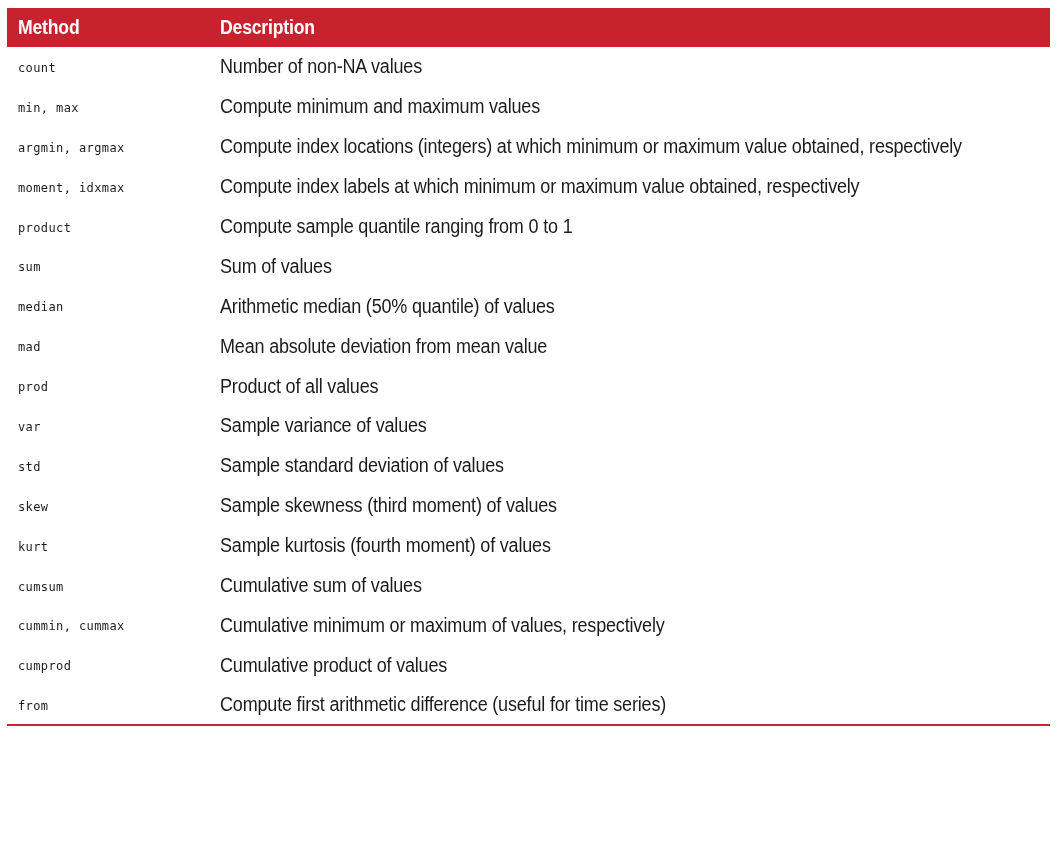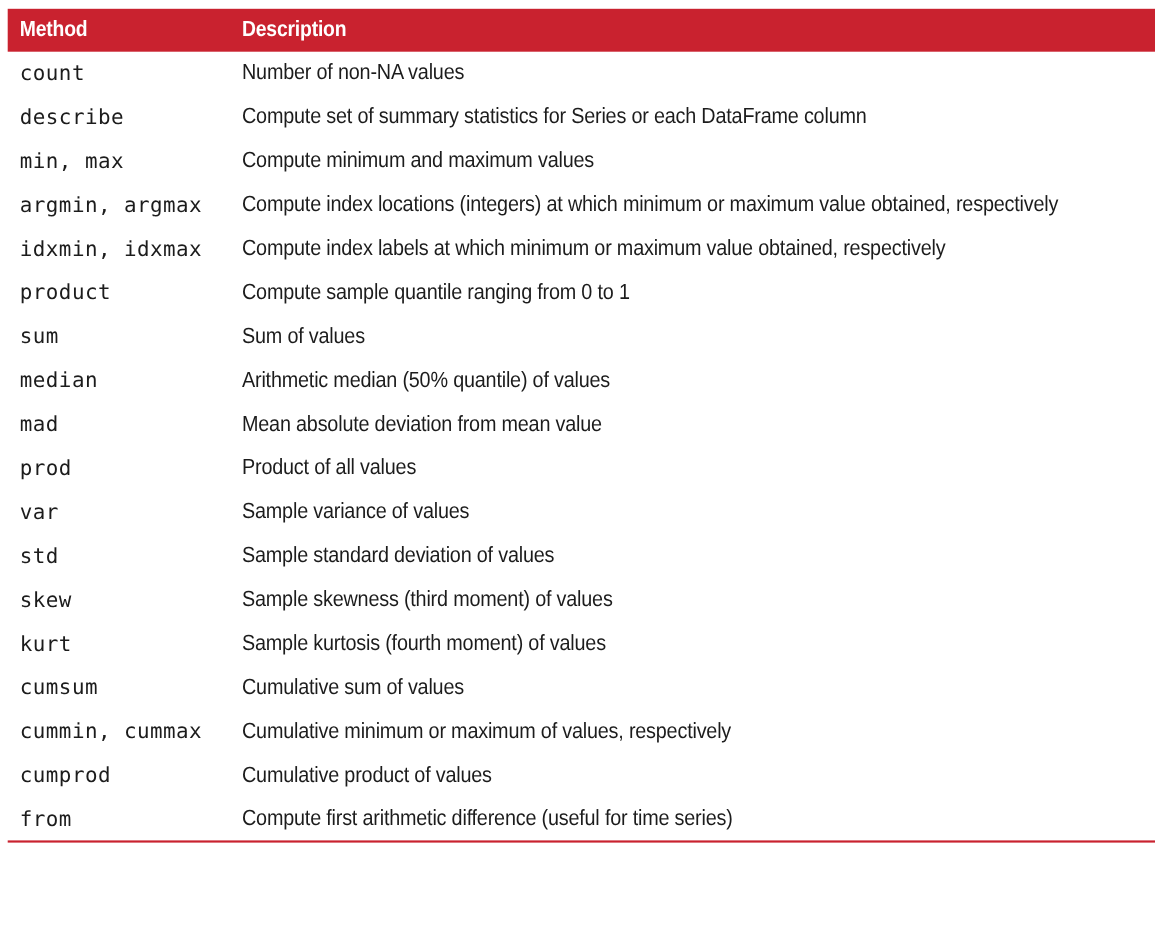--- a/index.html
+++ b/index.html
@@ -46,21 +46,21 @@
   tbody td {
     padding: 0;
     vertical-align: middle;
     white-space: nowrap;
     overflow: visible;
   }
   td.method-cell { padding-left: 11px; }
   .mono {
     display: inline-block;
     font-family: "DejaVu Sans Mono", monospace;
-    font-size: 19px;
+    font-size: 12px;
     color: #1c1c1c;
     letter-spacing: 0.4px;
     white-space: pre;
   }
   .desc {
     display: inline-block;
     font-family: "Liberation Sans", sans-serif;
     font-size: 20px;
     color: #1c1c1c;
     transform: scaleX(0.9);
@@ -87,33 +87,29 @@
           <span class="hdr">Description</span>
         </th>
       </tr>
     </thead>
     <tbody id="tbody">
         <tr>
           <td class="method-cell"><span class="mono">count</span></td>
           <td class="desc-cell"><span class="desc">Number of non-NA values</span></td>
         </tr>
         <tr>
-          <td class="method-cell"><span class="mono">describe</span></td>
-          <td class="desc-cell"><span class="desc">Compute set of summary statistics for Series or each DataFrame column</span></td>
-        </tr>
-        <tr>
           <td class="method-cell"><span class="mono">min, max</span></td>
           <td class="desc-cell"><span class="desc">Compute minimum and maximum values</span></td>
         </tr>
         <tr>
           <td class="method-cell"><span class="mono">argmin, argmax</span></td>
           <td class="desc-cell"><span class="desc">Compute index locations (integers) at which minimum or maximum value obtained, respectively</span></td>
         </tr>
         <tr>
-          <td class="method-cell"><span class="mono">idxmin, idxmax</span></td>
+          <td class="method-cell"><span class="mono">moment, idxmax</span></td>
           <td class="desc-cell"><span class="desc">Compute index labels at which minimum or maximum value obtained, respectively</span></td>
         </tr>
         <tr>
           <td class="method-cell"><span class="mono">product</span></td>
           <td class="desc-cell"><span class="desc">Compute sample quantile ranging from 0 to 1</span></td>
         </tr>
         <tr>
           <td class="method-cell"><span class="mono">sum</span></td>
           <td class="desc-cell"><span class="desc">Sum of values</span></td>
         </tr>

